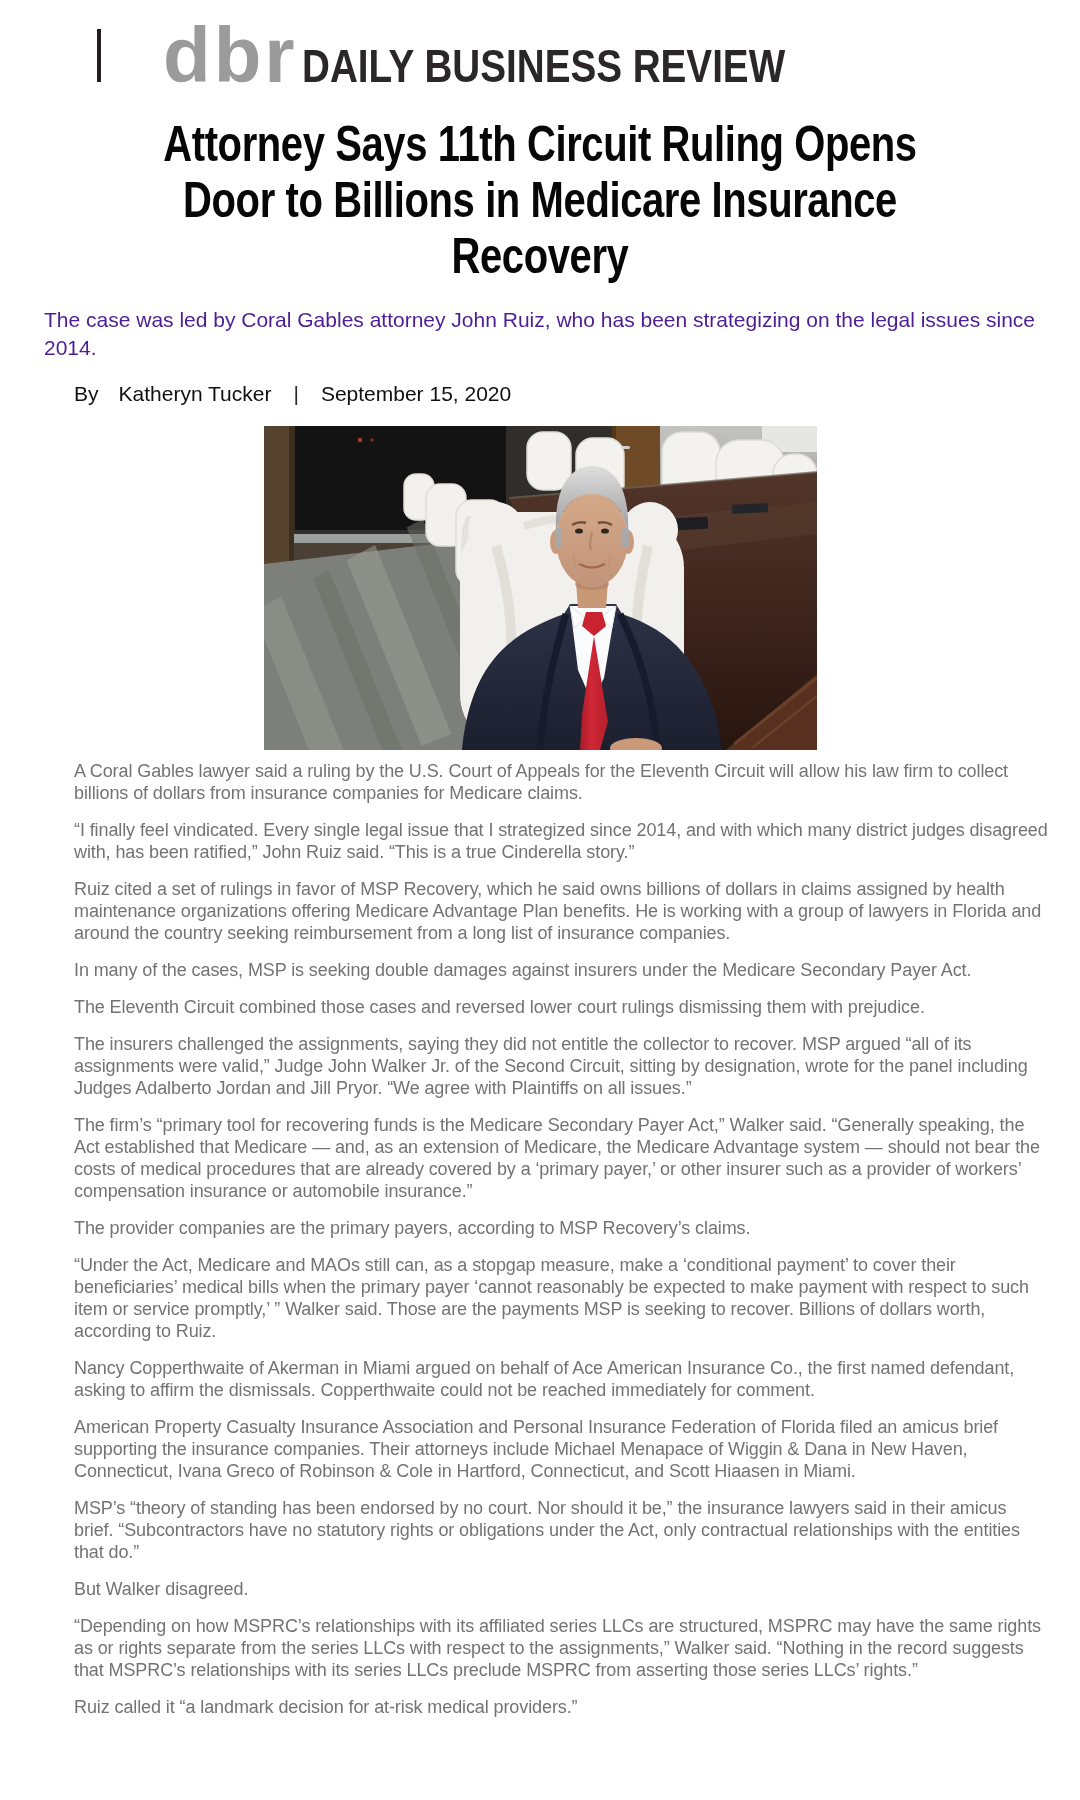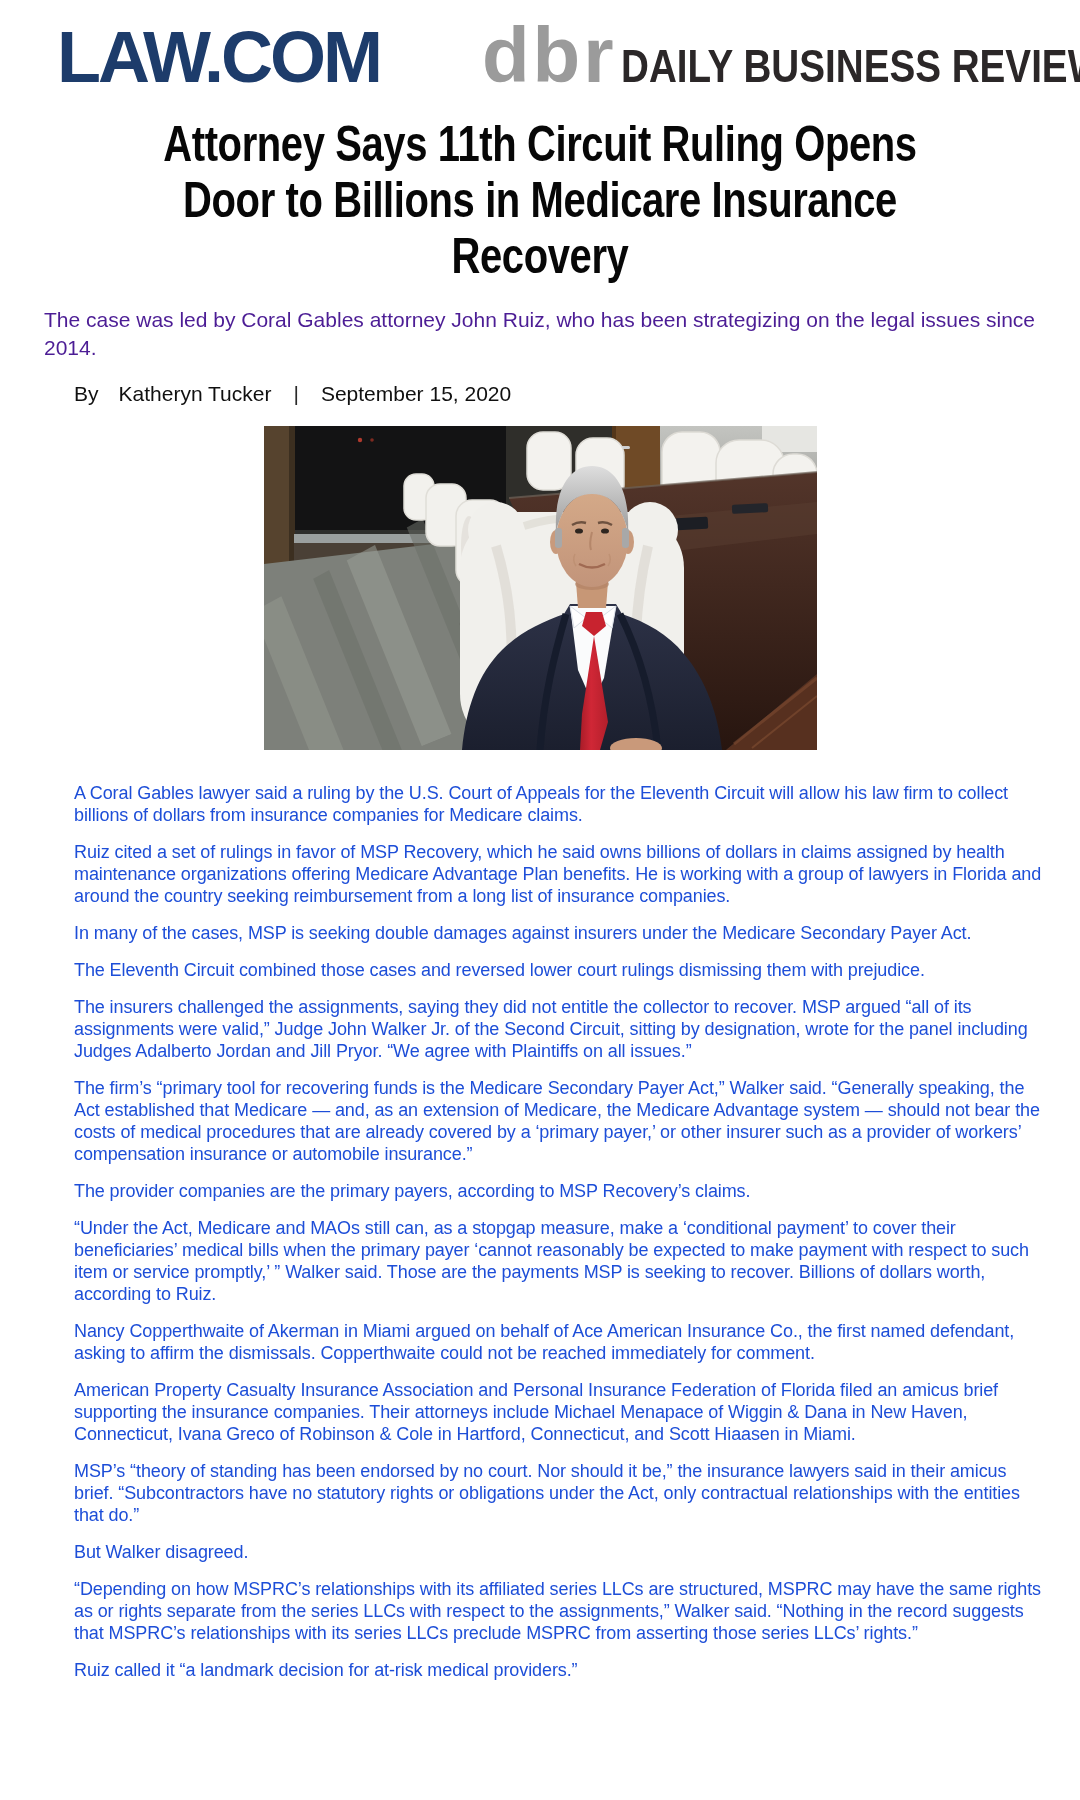--- a/index.html
+++ b/index.html
@@ -56,36 +56,35 @@
   .byline .author{font-weight:normal;margin-left:7px;}
   .byline .sep{margin:0 9px;color:#2a2a2a;}
   
   .photo{
     margin:20px auto 0;width:553px;height:324px;
     flex:0 0 auto;
   }
   .photo svg{display:block;}
   
   .article-body{
-    margin:32px 30px 0 74px;
-    font-size:18px;line-height:22px;color:#1d4ed8;
+    margin:10px 30px 0 74px;
+    font-size:18px;line-height:22px;color:#737373;
     letter-spacing:-0.1px;
   }
   .article-body p{margin:0 0 15px;}
   .article-body p:last-child{margin-bottom:0;}
   
   .footer{margin-top:auto;}
 </style>
 </head>
 <body>
 
 <div class="page">
 
   <header class="masthead">
-    <span class="logo-lawcom">LAW.COM</span>
     <span class="logo-divider"></span>
     <span class="logo-dbr">dbr</span>
     <span class="logo-pub">DAILY BUSINESS REVIEW</span>
   </header>
 
   <h1 class="headline">Attorney Says 11th Circuit Ruling Opens Door to Billions in Medicare Insurance Recovery</h1>
 
   <p class="subhead">The case was led by Coral Gables attorney John Ruiz, who has been strategizing on the legal issues since 2014.</p>
 
   <p class="byline">
@@ -238,20 +237,21 @@
       <g>
         <polygon points="462,324 553,248 553,324" fill="#57301f"></polygon>
         <path d="M470,318 L553,252" stroke="#7c4a31" stroke-width="3" opacity="0.6"></path>
         <path d="M488,322 L553,270" stroke="#8a5436" stroke-width="2" opacity="0.5"></path>
       </g>
     </svg>
   </figure>
 
   <section class="article-body">
       <p>A Coral Gables lawyer said a ruling by the U.S. Court of Appeals for the Eleventh Circuit will allow his law firm to collect billions of dollars from insurance companies for Medicare claims.</p>
+      <p>“I finally feel vindicated. Every single legal issue that I strategized since 2014, and with which many district judges disagreed with, has been ratified,” John Ruiz said. “This is a true Cinderella story.”</p>
       <p>Ruiz cited a set of rulings in favor of MSP Recovery, which he said owns billions of dollars in claims assigned by health maintenance organizations offering Medicare Advantage Plan benefits. He is working with a group of lawyers in Florida and around the country seeking reimbursement from a long list of insurance companies.</p>
       <p>In many of the cases, MSP is seeking double damages against insurers under the Medicare Secondary Payer Act.</p>
       <p>The Eleventh Circuit combined those cases and reversed lower court rulings dismissing them with prejudice.</p>
       <p>The insurers challenged the assignments, saying they did not entitle the collector to recover. MSP argued “all of its assignments were valid,” Judge John Walker Jr. of the Second Circuit, sitting by designation, wrote for the panel including Judges Adalberto Jordan and Jill Pryor. “We agree with Plaintiffs on all issues.”</p>
       <p>The firm’s “primary tool for recovering funds is the Medicare Secondary Payer Act,” Walker said. “Generally speaking, the Act established that Medicare — and, as an extension of Medicare, the Medicare Advantage system — should not bear the costs of medical procedures that are already covered by a ‘primary payer,’ or other insurer such as a provider of workers’ compensation insurance or automobile insurance.”</p>
       <p>The provider companies are the primary payers, according to MSP Recovery’s claims.</p>
       <p>“Under the Act, Medicare and MAOs still can, as a stopgap measure, make a ‘conditional payment’ to cover their beneficiaries’ medical bills when the primary payer ‘cannot reasonably be expected to make payment with respect to such item or service promptly,’ ” Walker said. Those are the payments MSP is seeking to recover. Billions of dollars worth, according to Ruiz.</p>
       <p>Nancy Copperthwaite of Akerman in Miami argued on behalf of Ace American Insurance Co., the first named defendant, asking to affirm the dismissals. Copperthwaite could not be reached immediately for comment.</p>
       <p>American Property Casualty Insurance Association and Personal Insurance Federation of Florida filed an amicus brief supporting the insurance companies. Their attorneys include Michael Menapace of Wiggin &amp; Dana in New Haven, Connecticut, Ivana Greco of Robinson &amp; Cole in Hartford, Connecticut, and Scott Hiaasen in Miami.</p>
       <p>MSP’s “theory of standing has been endorsed by no court. Nor should it be,” the insurance lawyers said in their amicus brief. “Subcontractors have no statutory rights or obligations under the Act, only contractual relationships with the entities that do.”</p>

